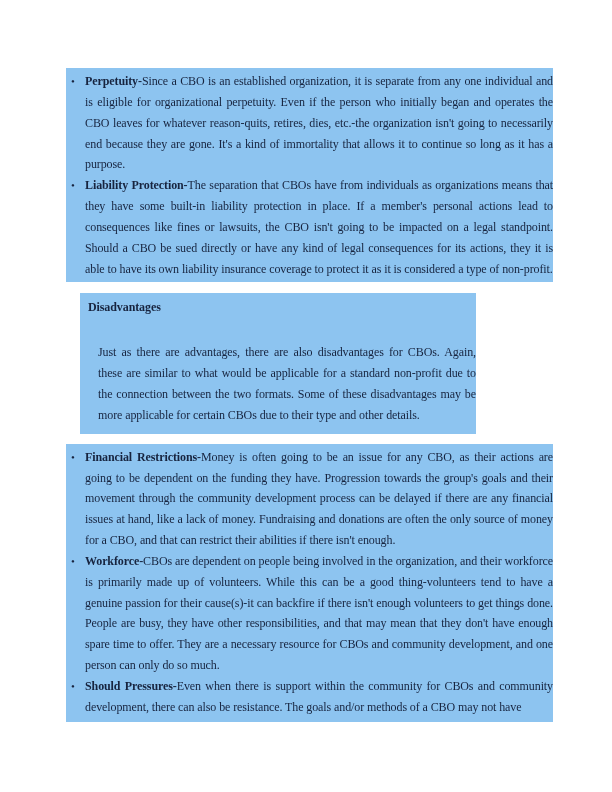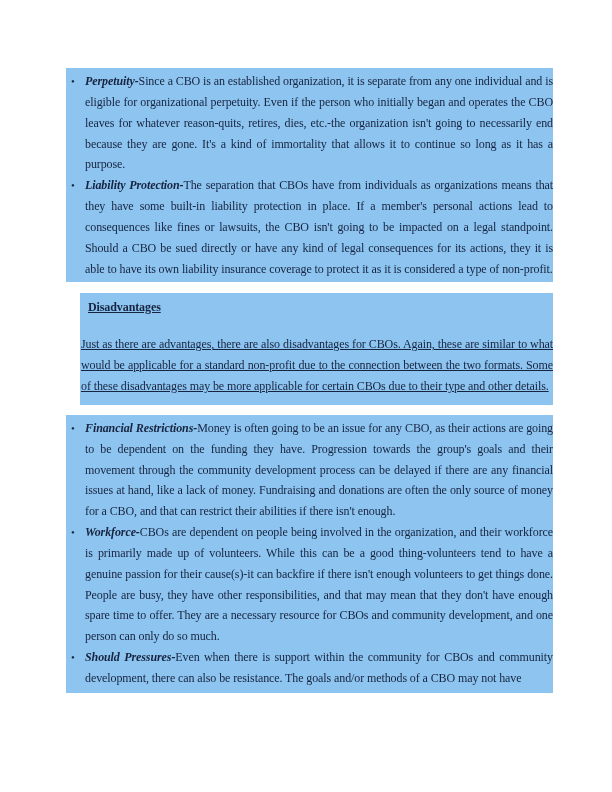--- a/index.html
+++ b/index.html
@@ -22,23 +22,22 @@
   .hl {
     background: #8dc4f0;
   }
   .block-a {
     margin: 68px 0 0 66px;
     width: 487px;
     padding: 3px 0 3px 0;
   }
   .block-b {
     margin: 11px 0 0 80px;
-    width: 473px;
+    width: 396px;
     padding: 4px 0 8px 0;
-    text-decoration: underline;
   }
   .block-c {
     margin: 10px 0 0 66px;
     width: 487px;
     padding: 3px 0 4px 0;
   }
   ul.doc-list {
     margin: 0;
     padding: 0;
     list-style: none;
@@ -49,29 +48,28 @@
     text-align: justify;
   }
   .bullet {
     position: absolute;
     left: 5px;
     top: 0;
     font-size: 11px;
   }
   .term {
     font-weight: bold;
-    font-style: italic;
   }
   .section-heading {
     font-weight: bold;
     padding-left: 8px;
   }
   .intro-para {
-    margin-top: 16px;
-    padding-left: 1px;
+    margin-top: 24px;
+    padding-left: 18px;
     text-align: justify;
   }
 </style>
 </head>
 <body>
 
 <div class="page">
 
   <div class="hl block-a">
     <ul class="doc-list">

